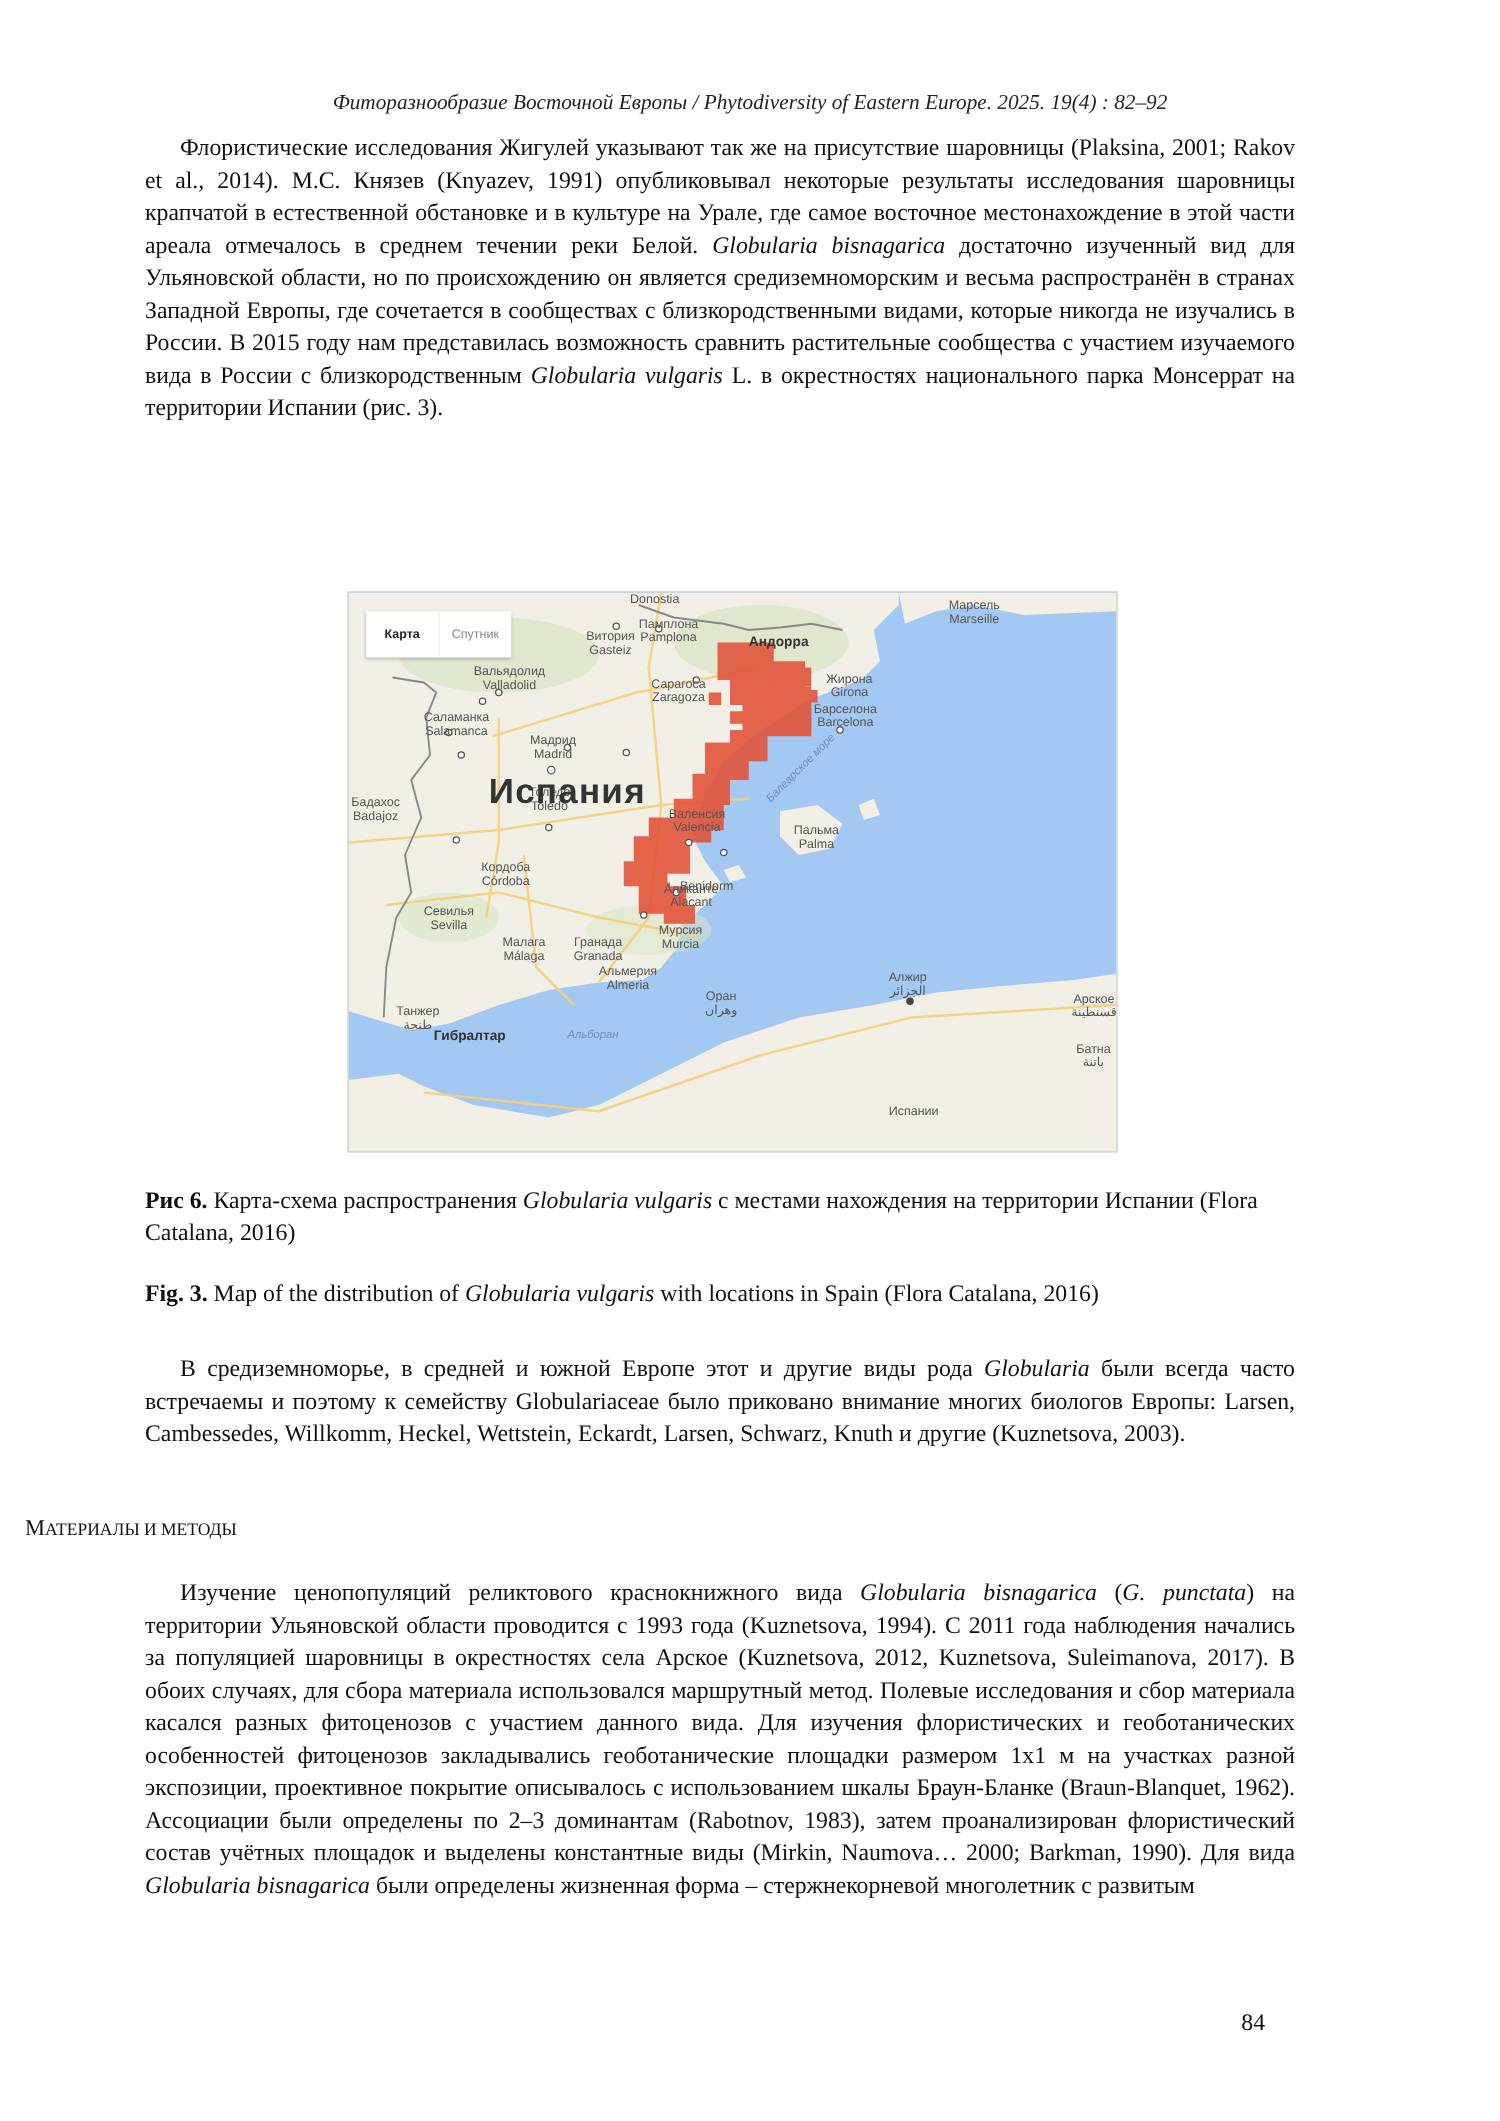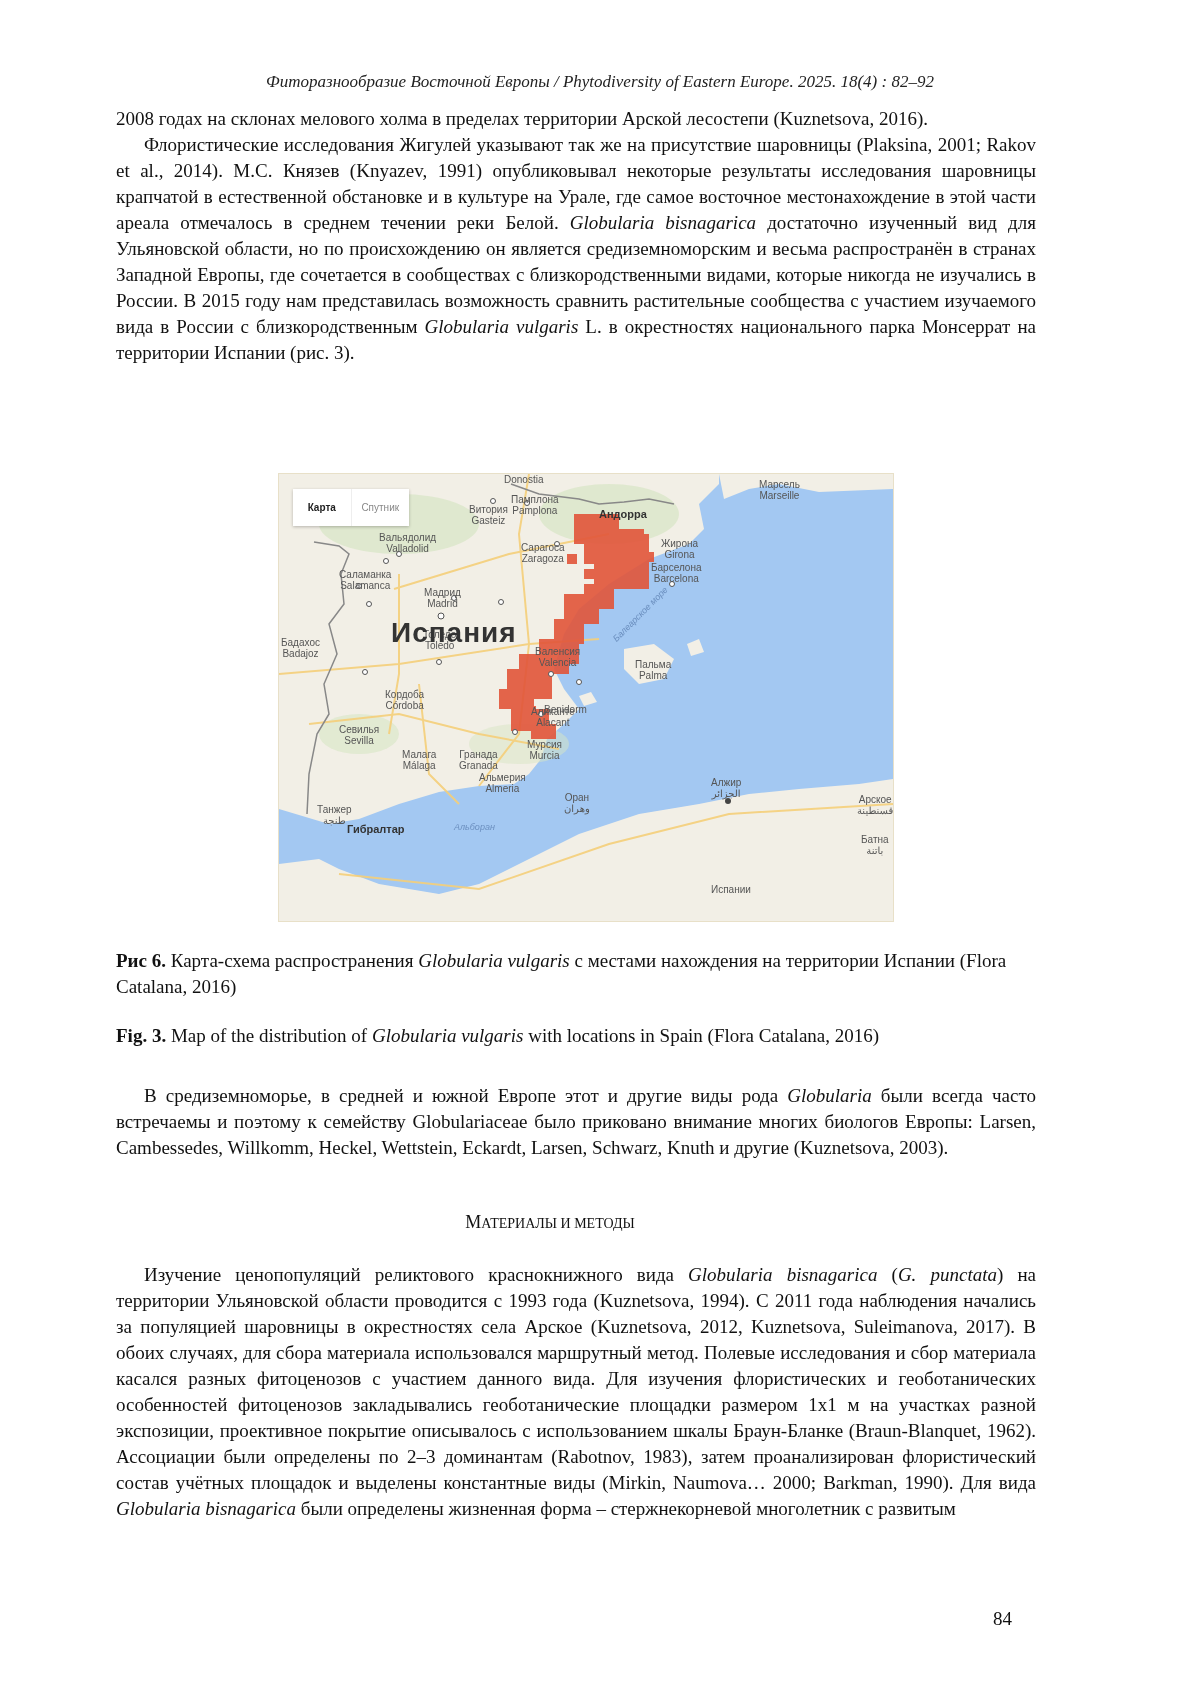--- a/index.html
+++ b/index.html
@@ -20,31 +20,30 @@
              font-size: 10px; }
   .maptype span { flex: 1; display: flex; align-items: center; justify-content: center; }
   .maptype .active { font-weight: bold; color: #222; border-right: 1px solid #eee; }
   .maptype .inactive { color: #888; }
   .lbl { position: absolute; font-family: "Liberation Sans", sans-serif; font-size: 10px; color: #555;
          line-height: 11px; text-align: center; white-space: nowrap; }
   .lbl.big { font-size: 28px; font-weight: bold; color: #333; line-height: 22px; letter-spacing: 1px; }
   .lbl.bold { font-weight: bold; color: #333; font-size: 11px; }
   .lbl.sea { color: #6b8fbf; font-style: italic; font-size: 9px; }
   .caption { position: absolute; left: 116px; width: 920px; font-size: 19px; line-height: 26px; }
-  .section { position: absolute; top: 1212px; left: 0; width: 1100px; text-align: center; font-size: 18px; }
+  .section { position: absolute; top: 1212px; left: 0; width: 1100px; text-align: left; font-size: 18px; padding-left: 20px; }
   .section .sc { font-size: 14px; }
   .pagenum { position: absolute; top: 1608px; left: 0; width: 1012px; text-align: right; font-size: 19px; }
 </style>
 </head>
 <body>
 
-<div class="header">Фиторазнообразие Восточной Европы / Phytodiversity of Eastern Europe. 2025. 18(4) : 82–92</div>
+<div class="header">Фиторазнообразие Восточной Европы / Phytodiversity of Eastern Europe. 2025. 19(4) : 82–92</div>
 
 <div class="text" style="top:106px;">
-  <p class="p noindent">2008 годах на склонах мелового холма в пределах территории Арской лесостепи (Kuznetsova, 2016).</p>
   <p class="p"><span>Флористические исследования Жигулей указывают так же на присутствие шаровницы (Plaksina, 2001; Rakov et al., 2014). М.С. Князев (Knyazev, 1991) опубликовывал некоторые результаты исследования шаровницы крапчатой в естественной обстановке и в культуре на Урале, где самое восточное местонахождение в этой части ареала отмечалось в среднем течении реки Белой. </span><i>Globularia bisnagarica</i><span> достаточно изученный вид для Ульяновской области, но по происхождению он является средиземноморским и весьма распространён в странах Западной Европы, где сочетается в сообществах с близкородственными видами, которые никогда не изучались в России. В 2015 году нам представилась возможность сравнить растительные сообщества с участием изучаемого вида в России с близкородственным </span><i>Globularia vulgaris</i><span> L. в окрестностях национального парка Монсеррат на территории Испании (рис. 3).</span></p>
 </div>
 
 <div class="map">
   <svg width="614" height="447" viewBox="0 0 614 447">
     <rect x="0" y="0" width="614" height="447" fill="#a3c8f2"></rect>
 
     <path d="M0,0 L440,0 L440,10 L420,30 L425,55 L410,70 L370,85 L330,110 L300,135 L285,160 L275,195 L285,215 L300,235 L285,250 L268,265 L262,285 L250,300 L235,310 L200,312 L160,318 L120,330 L80,345 L50,350 L0,335 Z" fill="#f2efe6"></path>
 
     <path d="M440,0 L614,0 L614,15 L540,18 L500,10 L470,15 L445,25 Z" fill="#f2efe6"></path>

